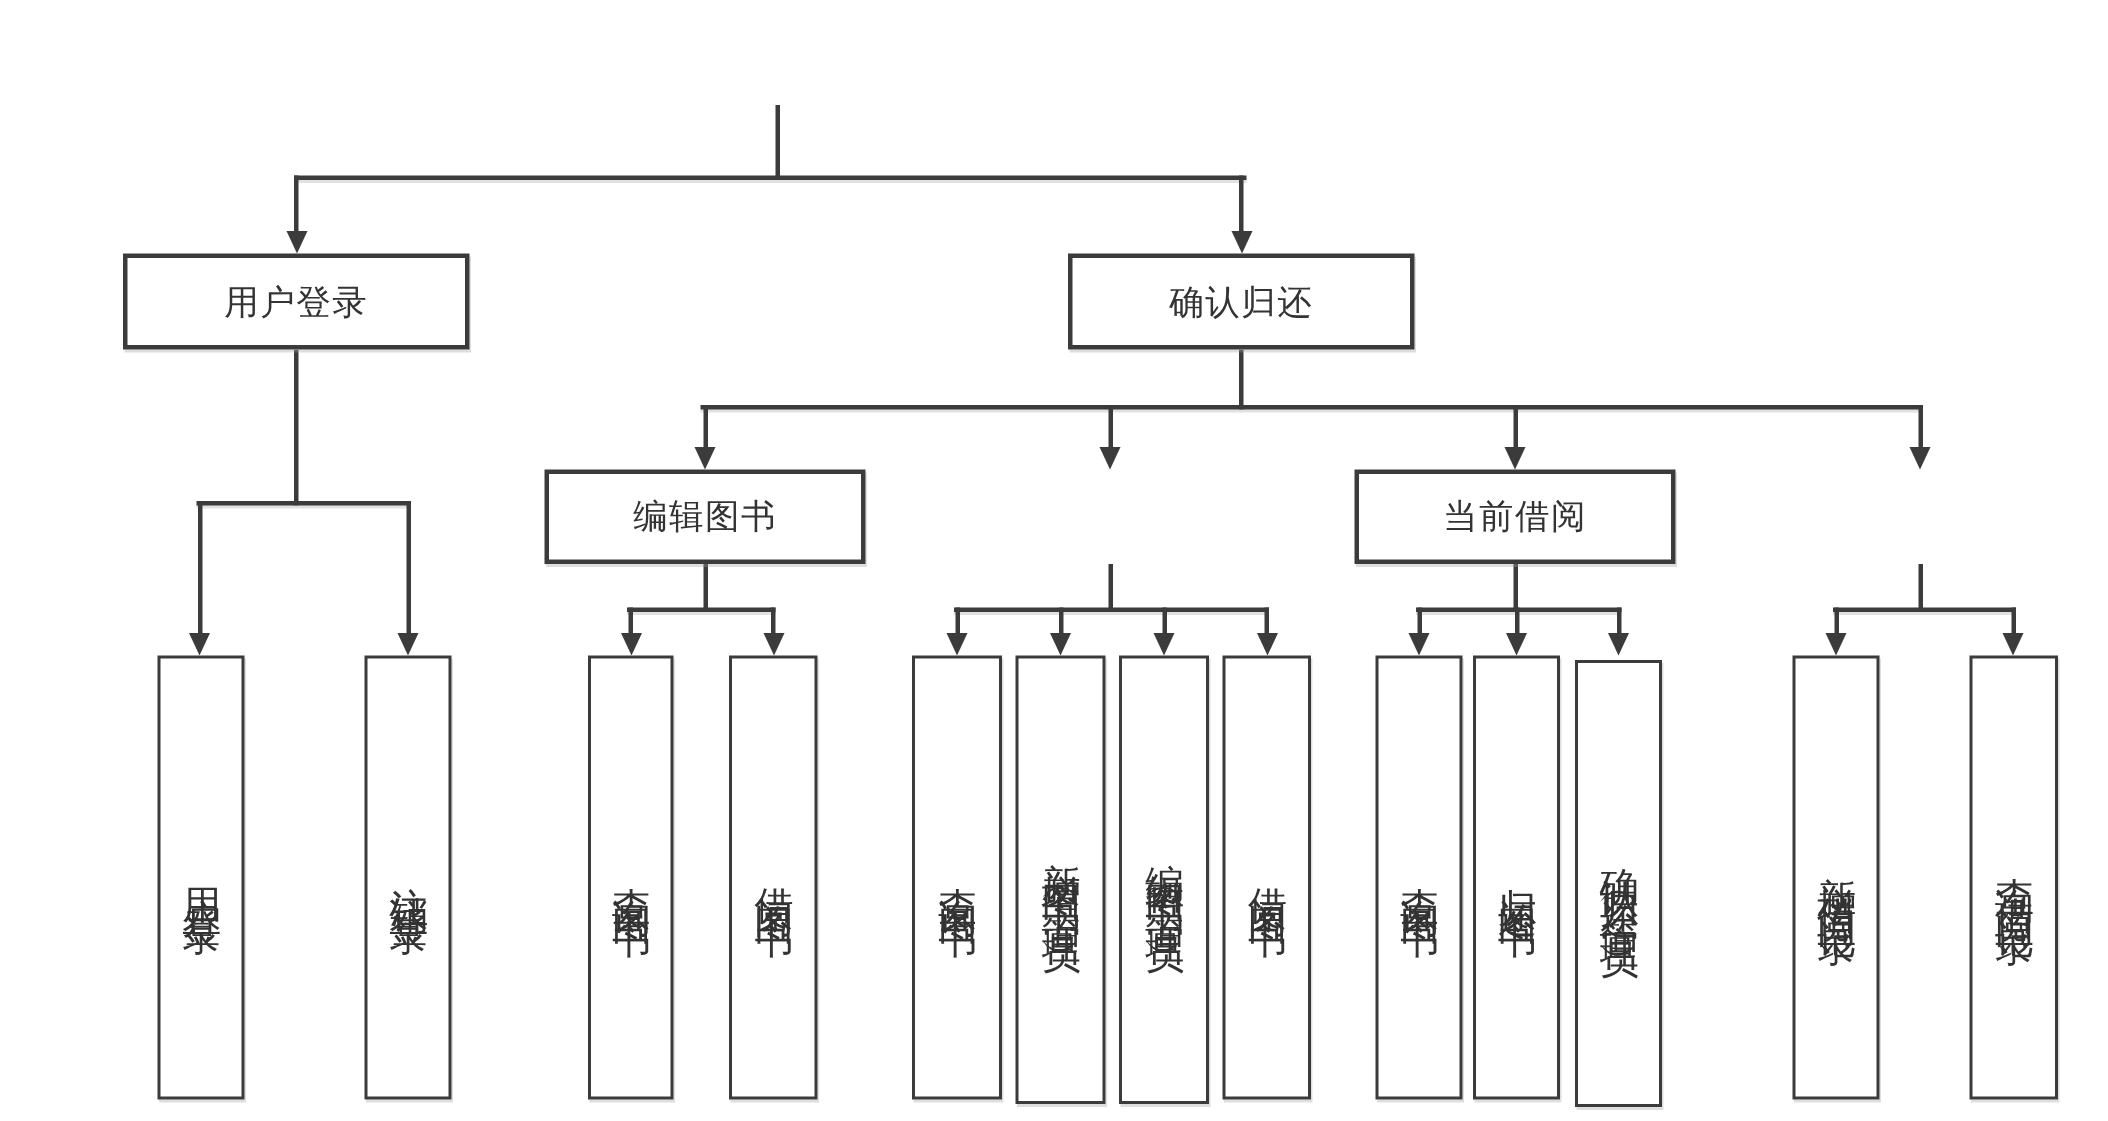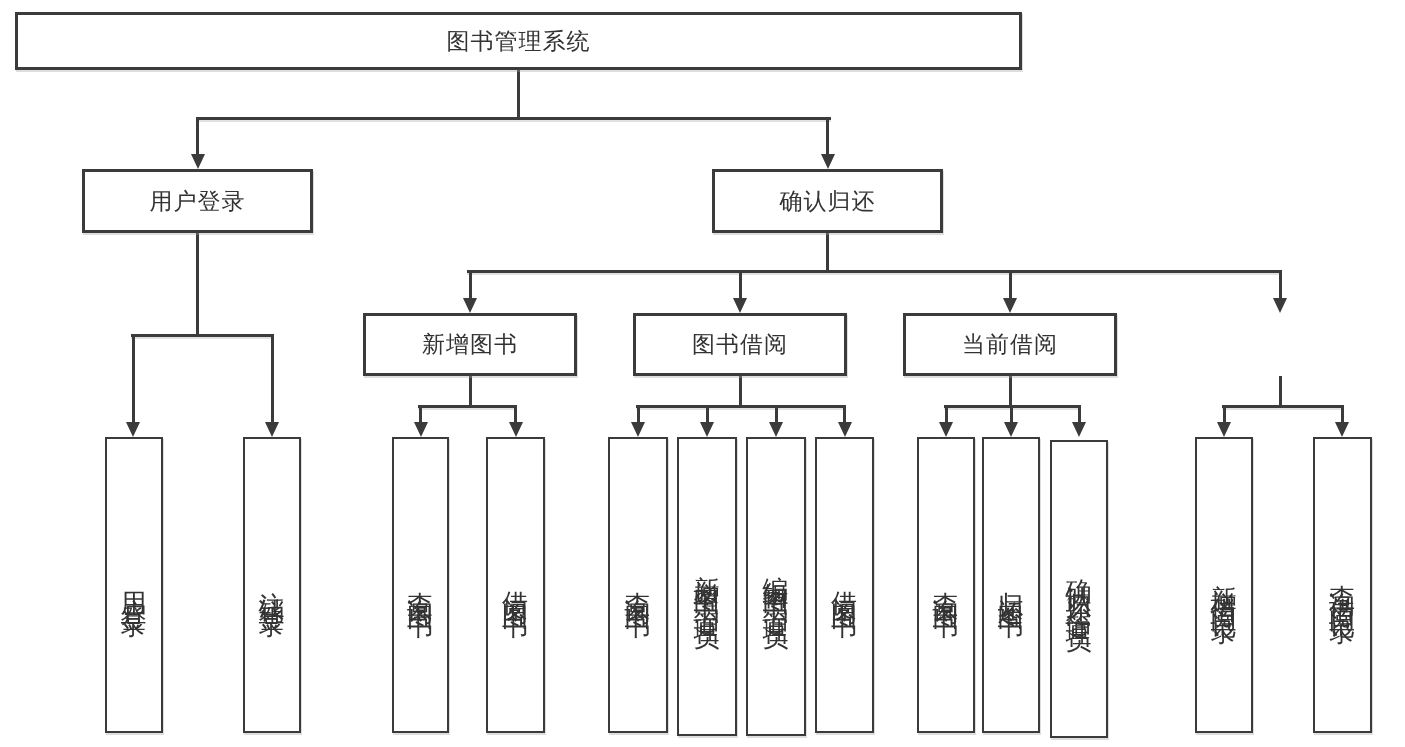--- a/index.html
+++ b/index.html
@@ -65,21 +65,20 @@
     z-index: 3;
     white-space: nowrap;
     letter-spacing: 0.5px;
   }
 </style>
 </head>
 <body>
 
 <div class="stage">
 
-  <div class="hbox" style="left:15px; top:12px; width:1007px; height:58px;">图书管理系统</div>
 
   <div class="vline" style="left:517px; top:70px; height:49px;"></div>
   <div class="hline" style="left:196px; top:117px; width:635px;"></div>
   <div class="vline" style="left:196px; top:117px; height:38px;"></div>
   <div class="arrow" style="left:190.5px; top:154px;"></div>
   <div class="vline" style="left:826px; top:117px; height:38px;"></div>
   <div class="arrow" style="left:820.5px; top:154px;"></div>
 
   <div class="hbox" style="left:82px; top:169px; width:231px; height:64px;">用户登录</div>
   <div class="hbox" style="left:712px; top:169px; width:231px; height:64px;">确认归还</div>
@@ -95,22 +94,21 @@
   <div class="hline" style="left:467px; top:270px; width:815px;"></div>
   <div class="vline" style="left:468.5px; top:270px; height:29px;"></div>
   <div class="arrow" style="left:463px; top:298px;"></div>
   <div class="vline" style="left:738.5px; top:270px; height:29px;"></div>
   <div class="arrow" style="left:733px; top:298px;"></div>
   <div class="vline" style="left:1008.5px; top:270px; height:29px;"></div>
   <div class="arrow" style="left:1003px; top:298px;"></div>
   <div class="vline" style="left:1278.5px; top:270px; height:29px;"></div>
   <div class="arrow" style="left:1273px; top:298px;"></div>
 
-  <div class="hbox" style="left:363px; top:313px; width:214px; height:63px;">新增图书</div>
-  <div class="hbox" style="left:633px; top:313px; width:214px; height:63px;">图书借阅</div>
+  <div class="hbox" style="left:363px; top:313px; width:214px; height:63px;">编辑图书</div>
   <div class="hbox" style="left:903px; top:313px; width:214px; height:63px;">当前借阅</div>
 
   <div class="vline" style="left:468.5px; top:376px; height:32px;"></div>
   <div class="hline" style="left:418px; top:405px; width:99px;"></div>
   <div class="vline" style="left:419px; top:405px; height:18px;"></div>
   <div class="arrow" style="left:413.5px; top:422px;"></div>
   <div class="vline" style="left:514px; top:405px; height:18px;"></div>
   <div class="arrow" style="left:508.5px; top:422px;"></div>
 
   <div class="vline" style="left:738.5px; top:376px; height:32px;"></div>

